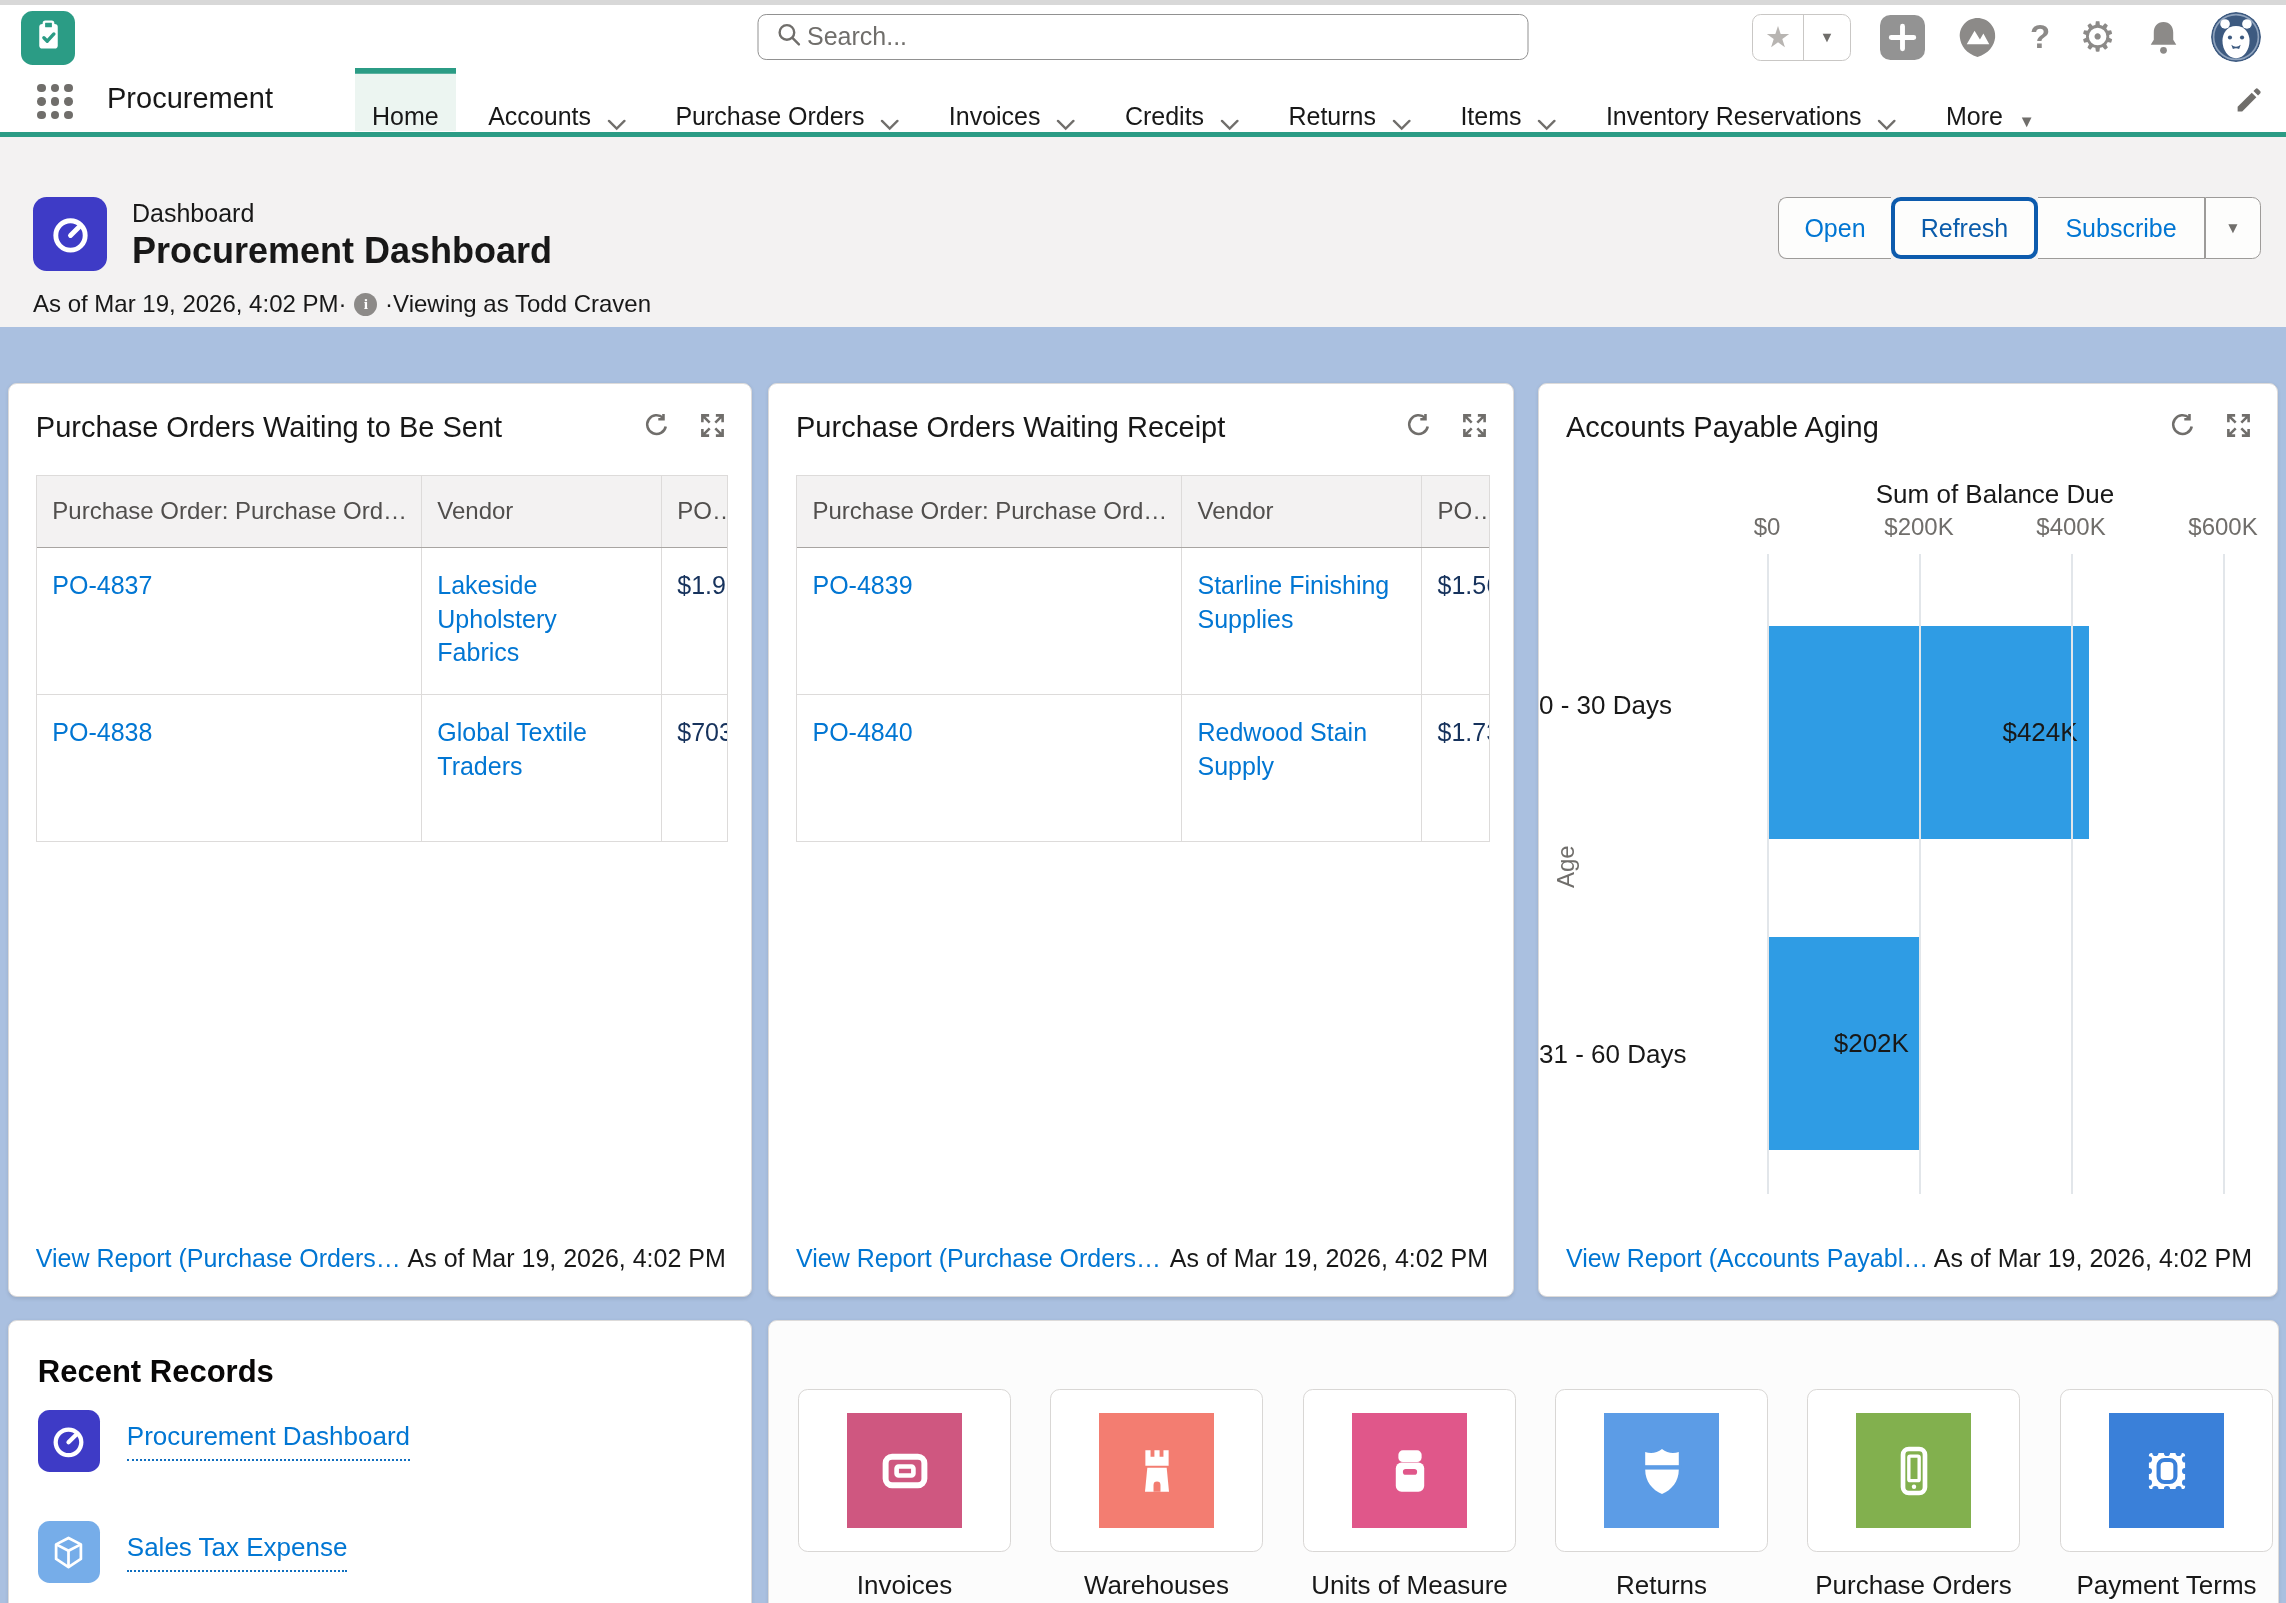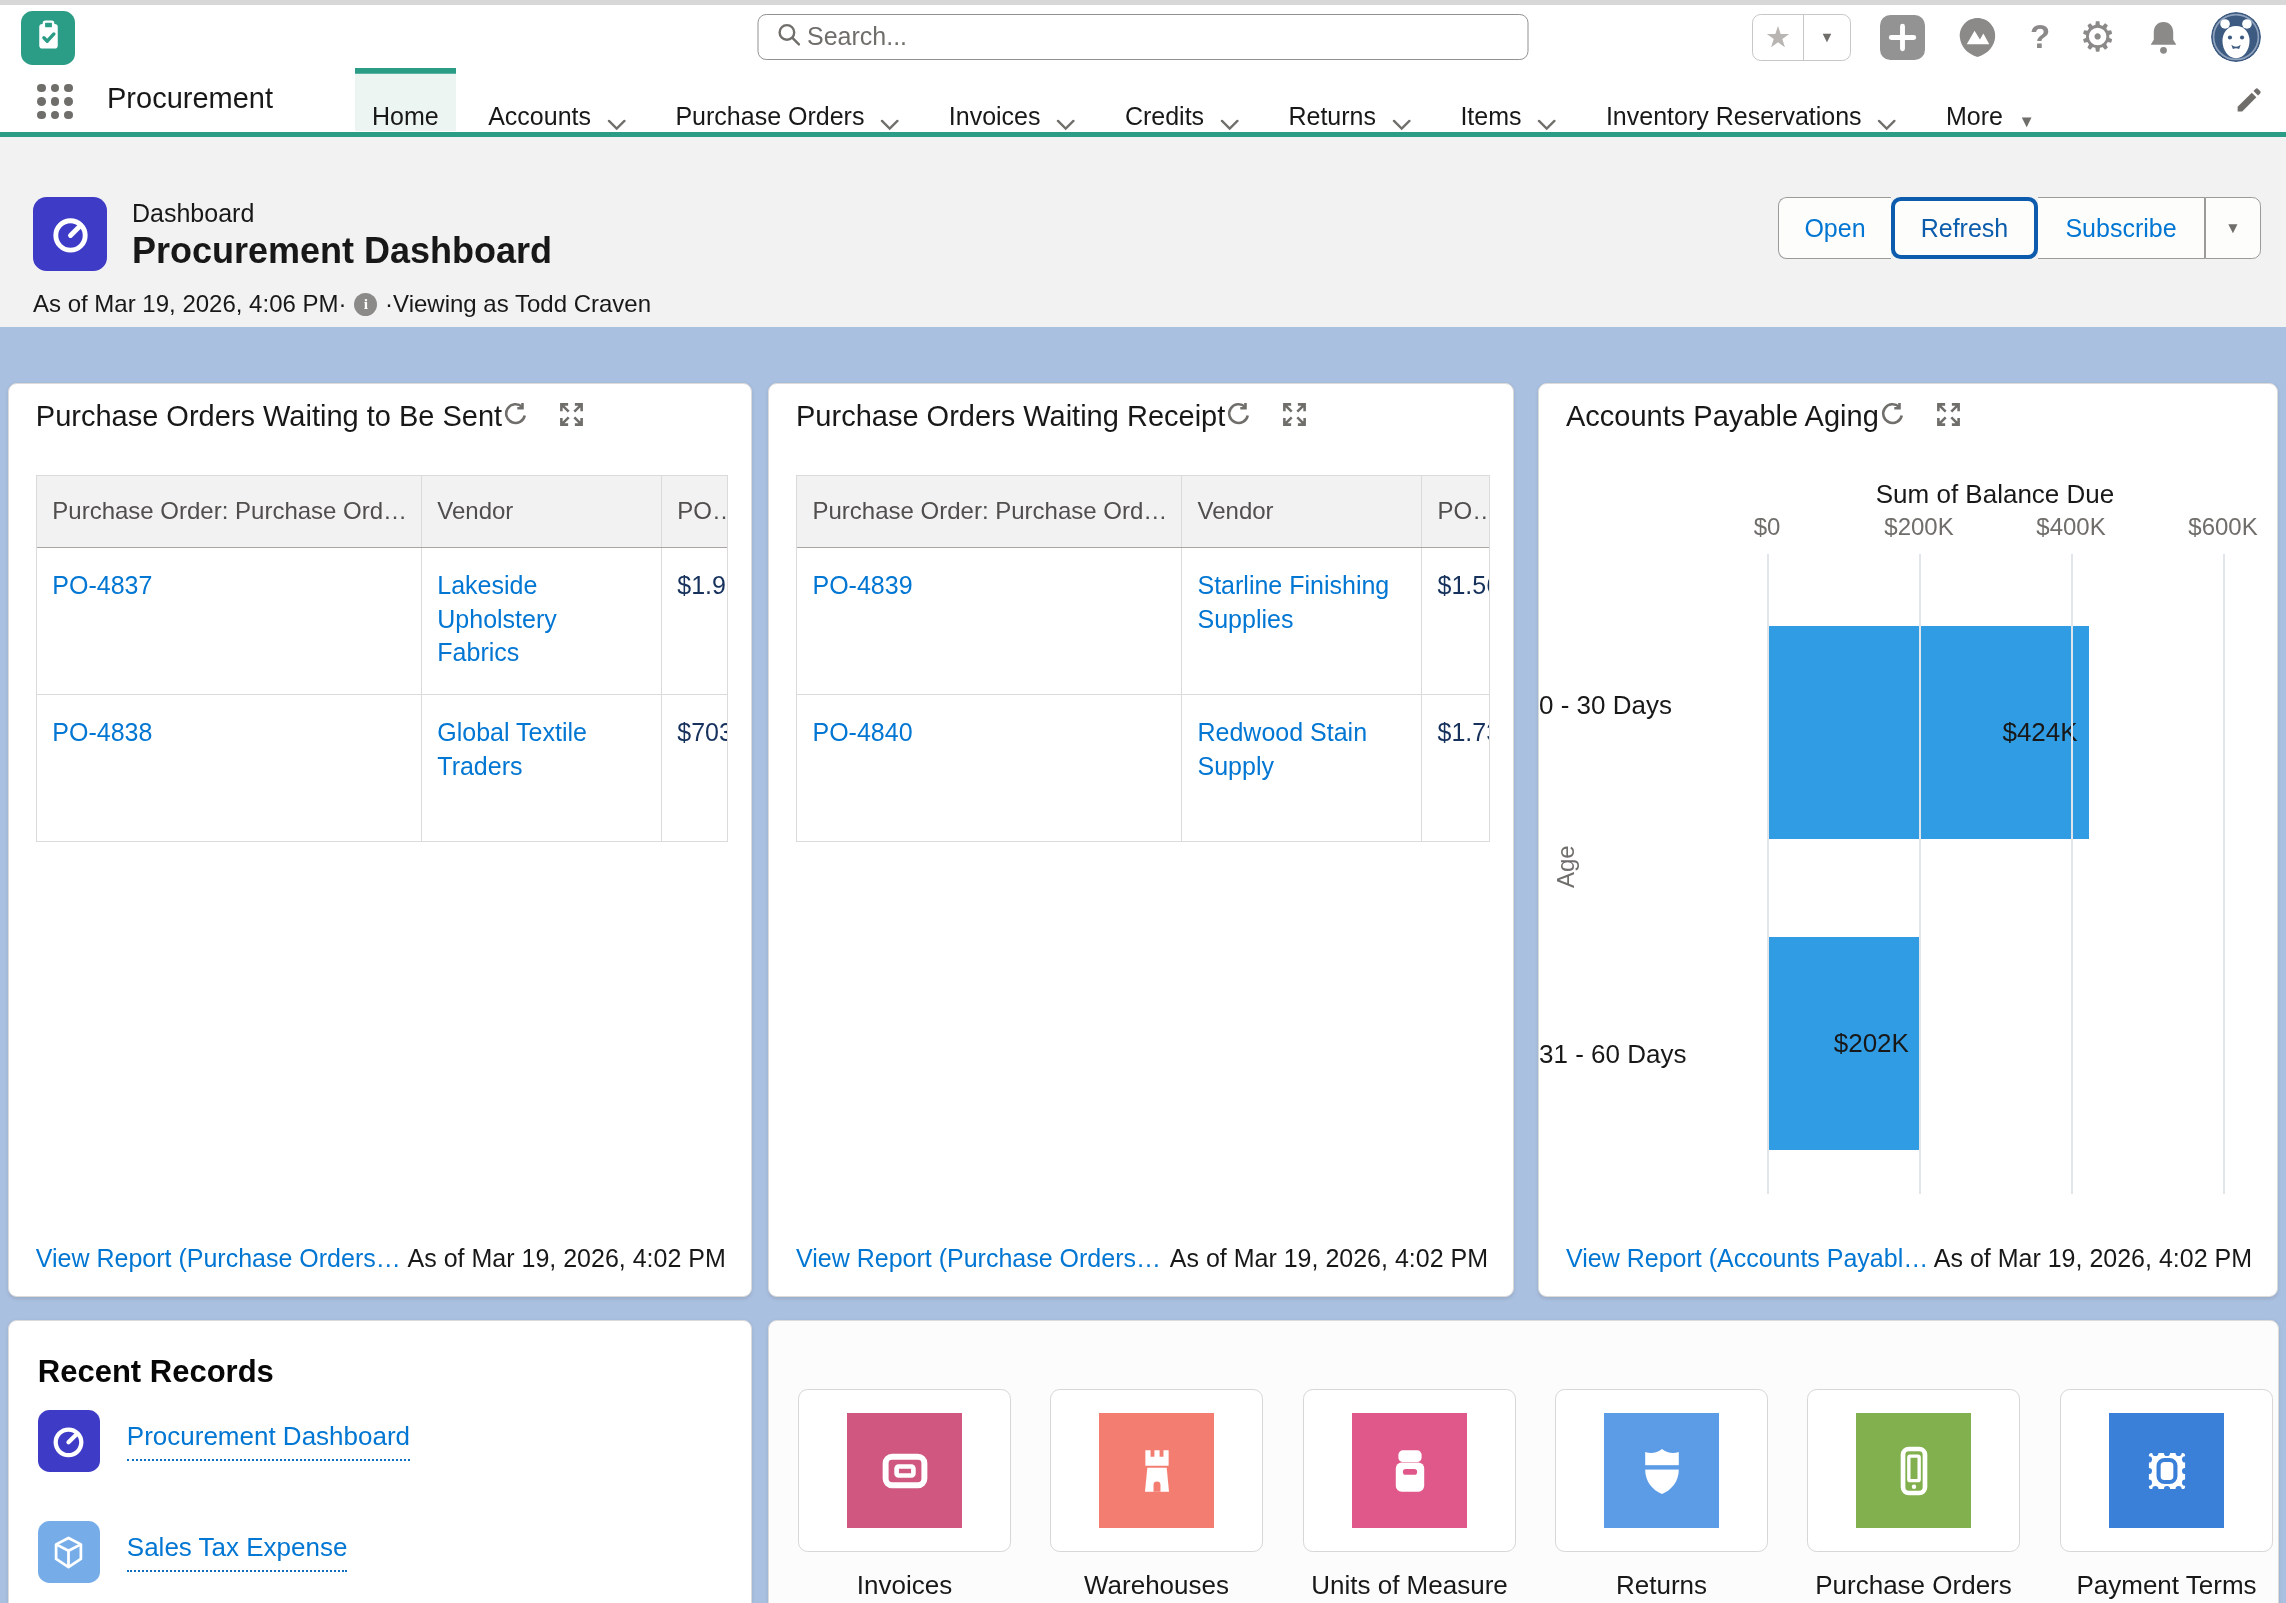--- a/index.html
+++ b/index.html
@@ -51,21 +51,21 @@
   .btn.caret { width:56px; border-radius:0 8.7px 8.7px 0; border-left:1.9px solid #9d9b99; color:#706e6b; font-size:15.5px; }
 
   
   .card { position:absolute; background:#fff; border:1px solid #dddbda; border-radius:8.7px; box-shadow:0 1.9px 3.9px rgba(0,0,0,.10); }
   #card-po-send   { left:7.8px;    top:383px;  width:744px;  height:914px; }
   #card-po-rec    { left:768px;  top:383px;  width:746px;  height:914px; }
   #card-ap-aging  { left:1538px; top:383px;  width:740px;  height:914px; }
   #card-recent    { left:7.8px;    top:1320px; width:744px;  height:388px; }
   #card-tiles     { left:768px;  top:1320px; width:1511px; height:388px; background:#fcfcfc; }
 
-  .card-head { position:absolute; left:27px; right:25px; top:16px; display:flex; align-items:center; justify-content:flex-start; }
+  .card-head { position:absolute; left:27px; right:25px; top:27px; display:flex; align-items:center; justify-content:space-between; }
   .card-title { font-size:29px; color:#181818; font-weight:400; }
   .card-acts { display:flex; gap:29px; }
   .cact { cursor:pointer; }
 
   
   .dtable { position:absolute; left:27px; top:91px; right:23px; border:1px solid #dddbda; overflow:hidden; }
   .t-head { display:grid; grid-template-columns:385px 240px 1fr; background:#f3f2f2; border-bottom:1.9px solid #a8a5a2; }
   .t-head .th { font-size:24px; color:#514f4d; padding:21.3px 15.5px; white-space:nowrap; overflow:hidden; border-right:1px solid #dddbda; }
   .t-head .th:last-child { border-right:none; }
   .t-row { display:grid; grid-template-columns:385px 240px 1fr; border-bottom:1px solid #dddbda; }
@@ -265,21 +265,21 @@
   <div class="dashhead">
     <div class="dash-icon">
       <svg width="47" height="47" viewBox="0 0 48 48">
           <circle cx="24" cy="25" r="15" fill="none" stroke="#fff" stroke-width="5"></circle>
           <line x1="24" y1="25" x2="33.5" y2="15.5" stroke="#fff" stroke-width="5" stroke-linecap="round"></line>
         </svg>
     </div>
     <div class="dh-type">Dashboard</div>
     <div class="dh-title">Procurement Dashboard</div>
     <div class="dh-asof">
-      <span>As of Mar 19, 2026, 4:06 PM·</span>
+      <span>As of Mar 19, 2026, 4:02 PM·</span>
       <span class="info-i">i</span>
       <span>·Viewing as Todd Craven</span>
     </div>
     <div class="btn-group">
       <button class="btn first">Open</button>
       <button class="btn refresh">Refresh</button>
       <button class="btn subscribe">Subscribe</button>
       <button class="btn caret">▼</button>
     </div>
   </div>

